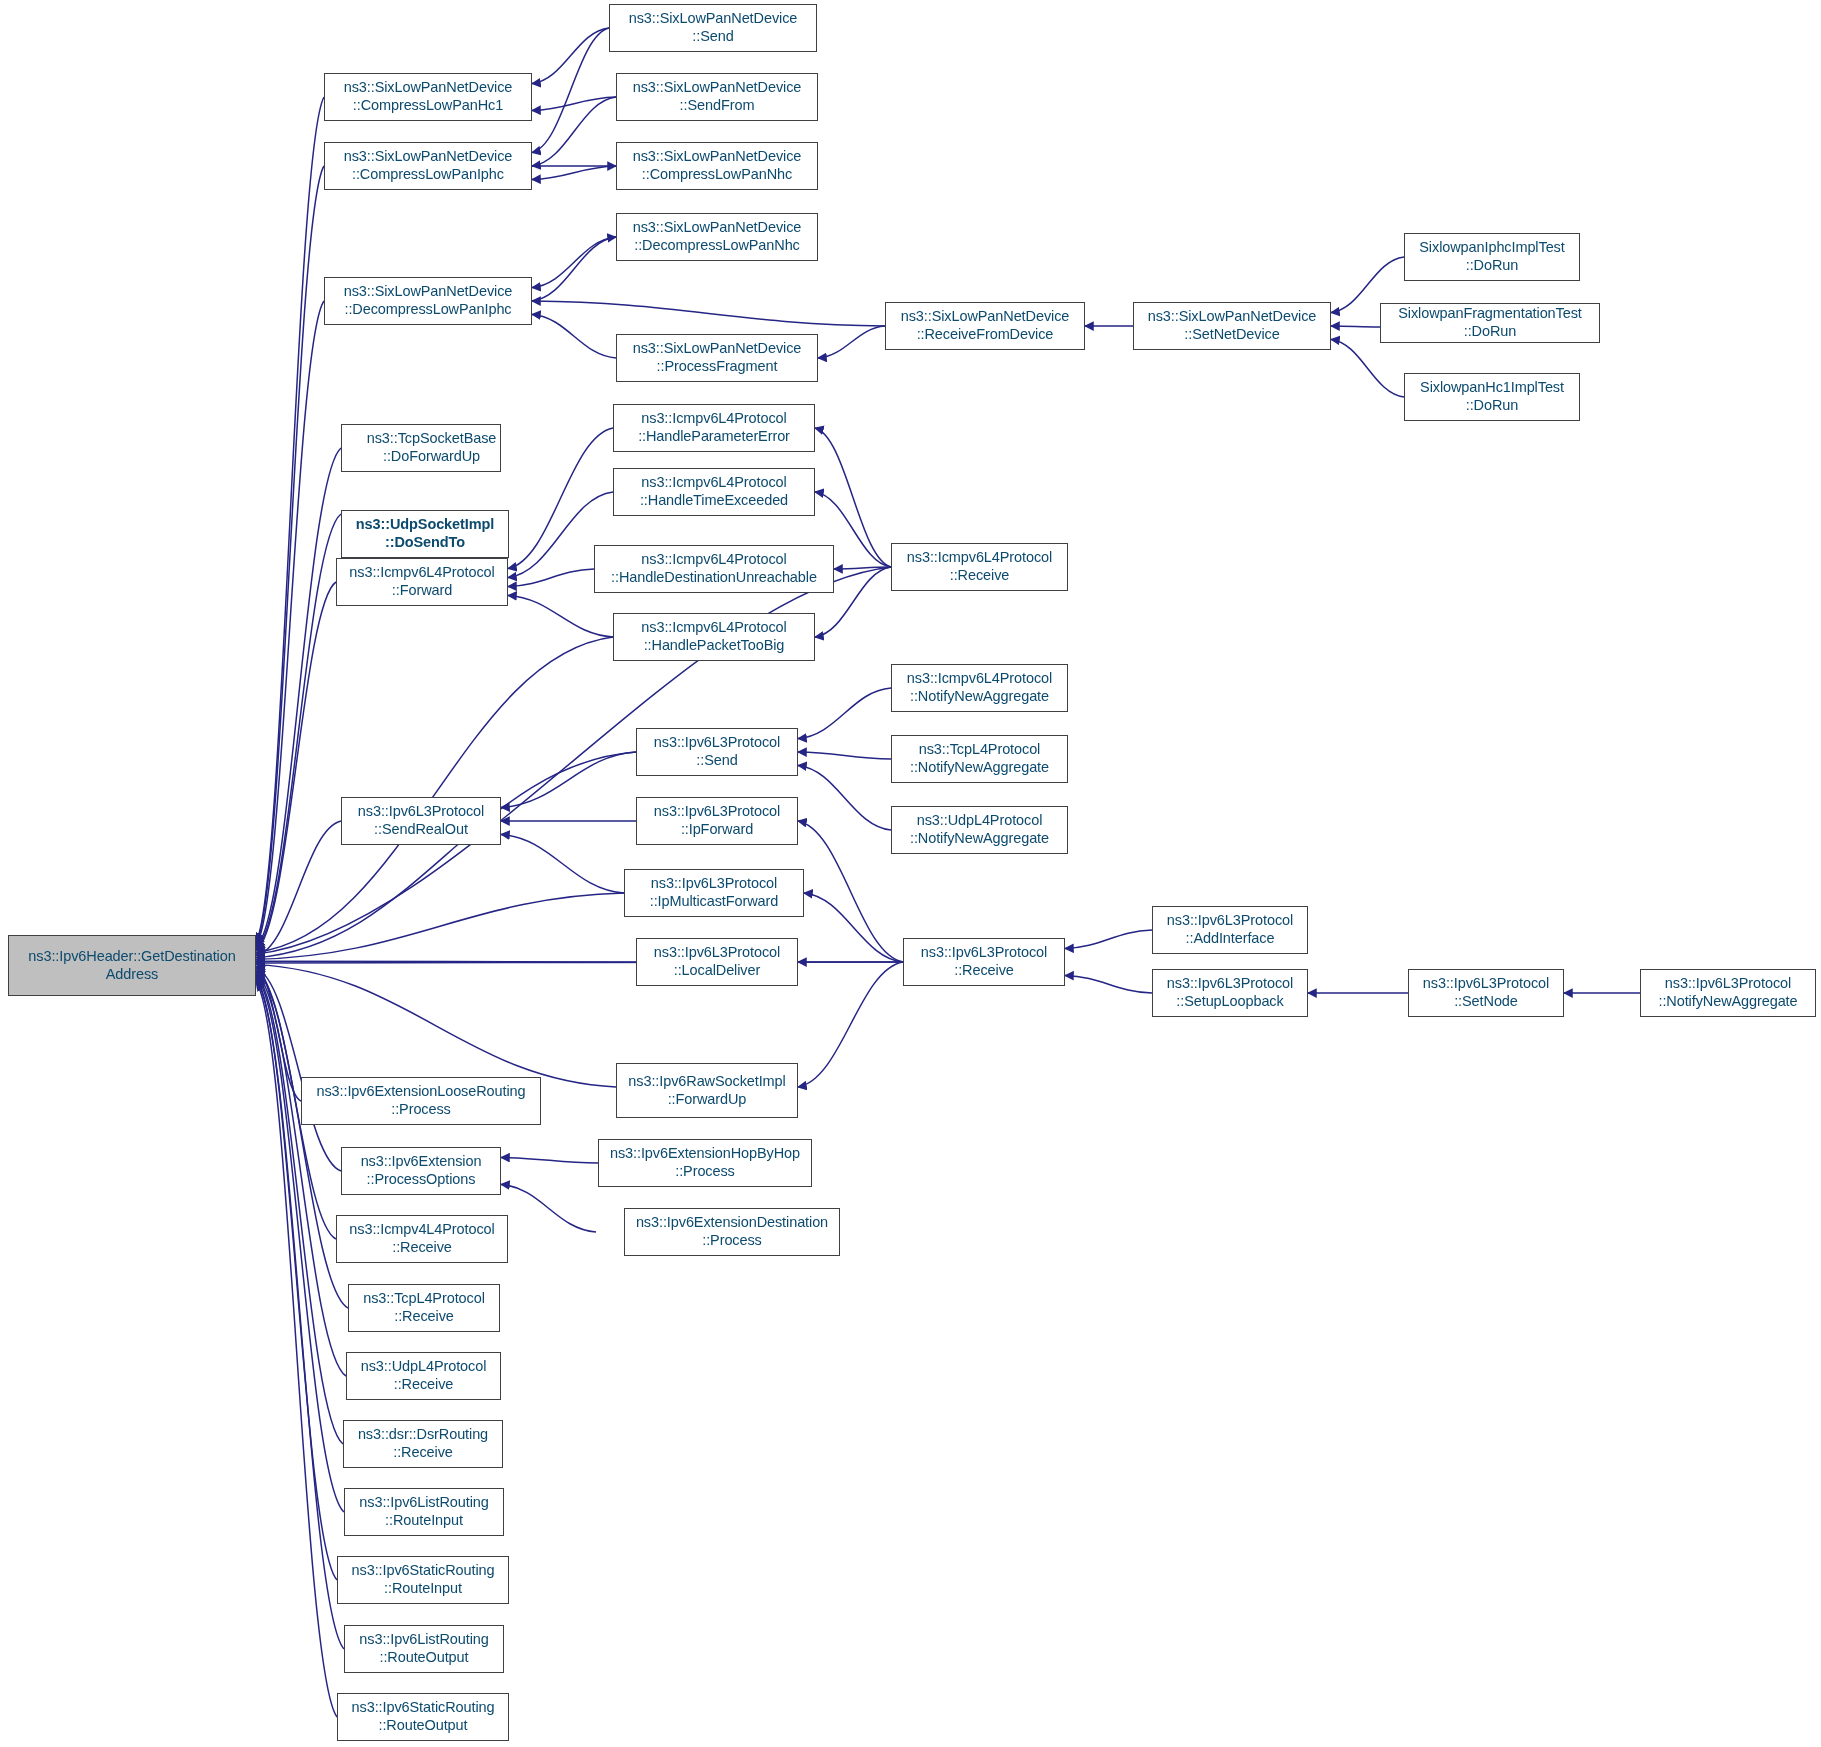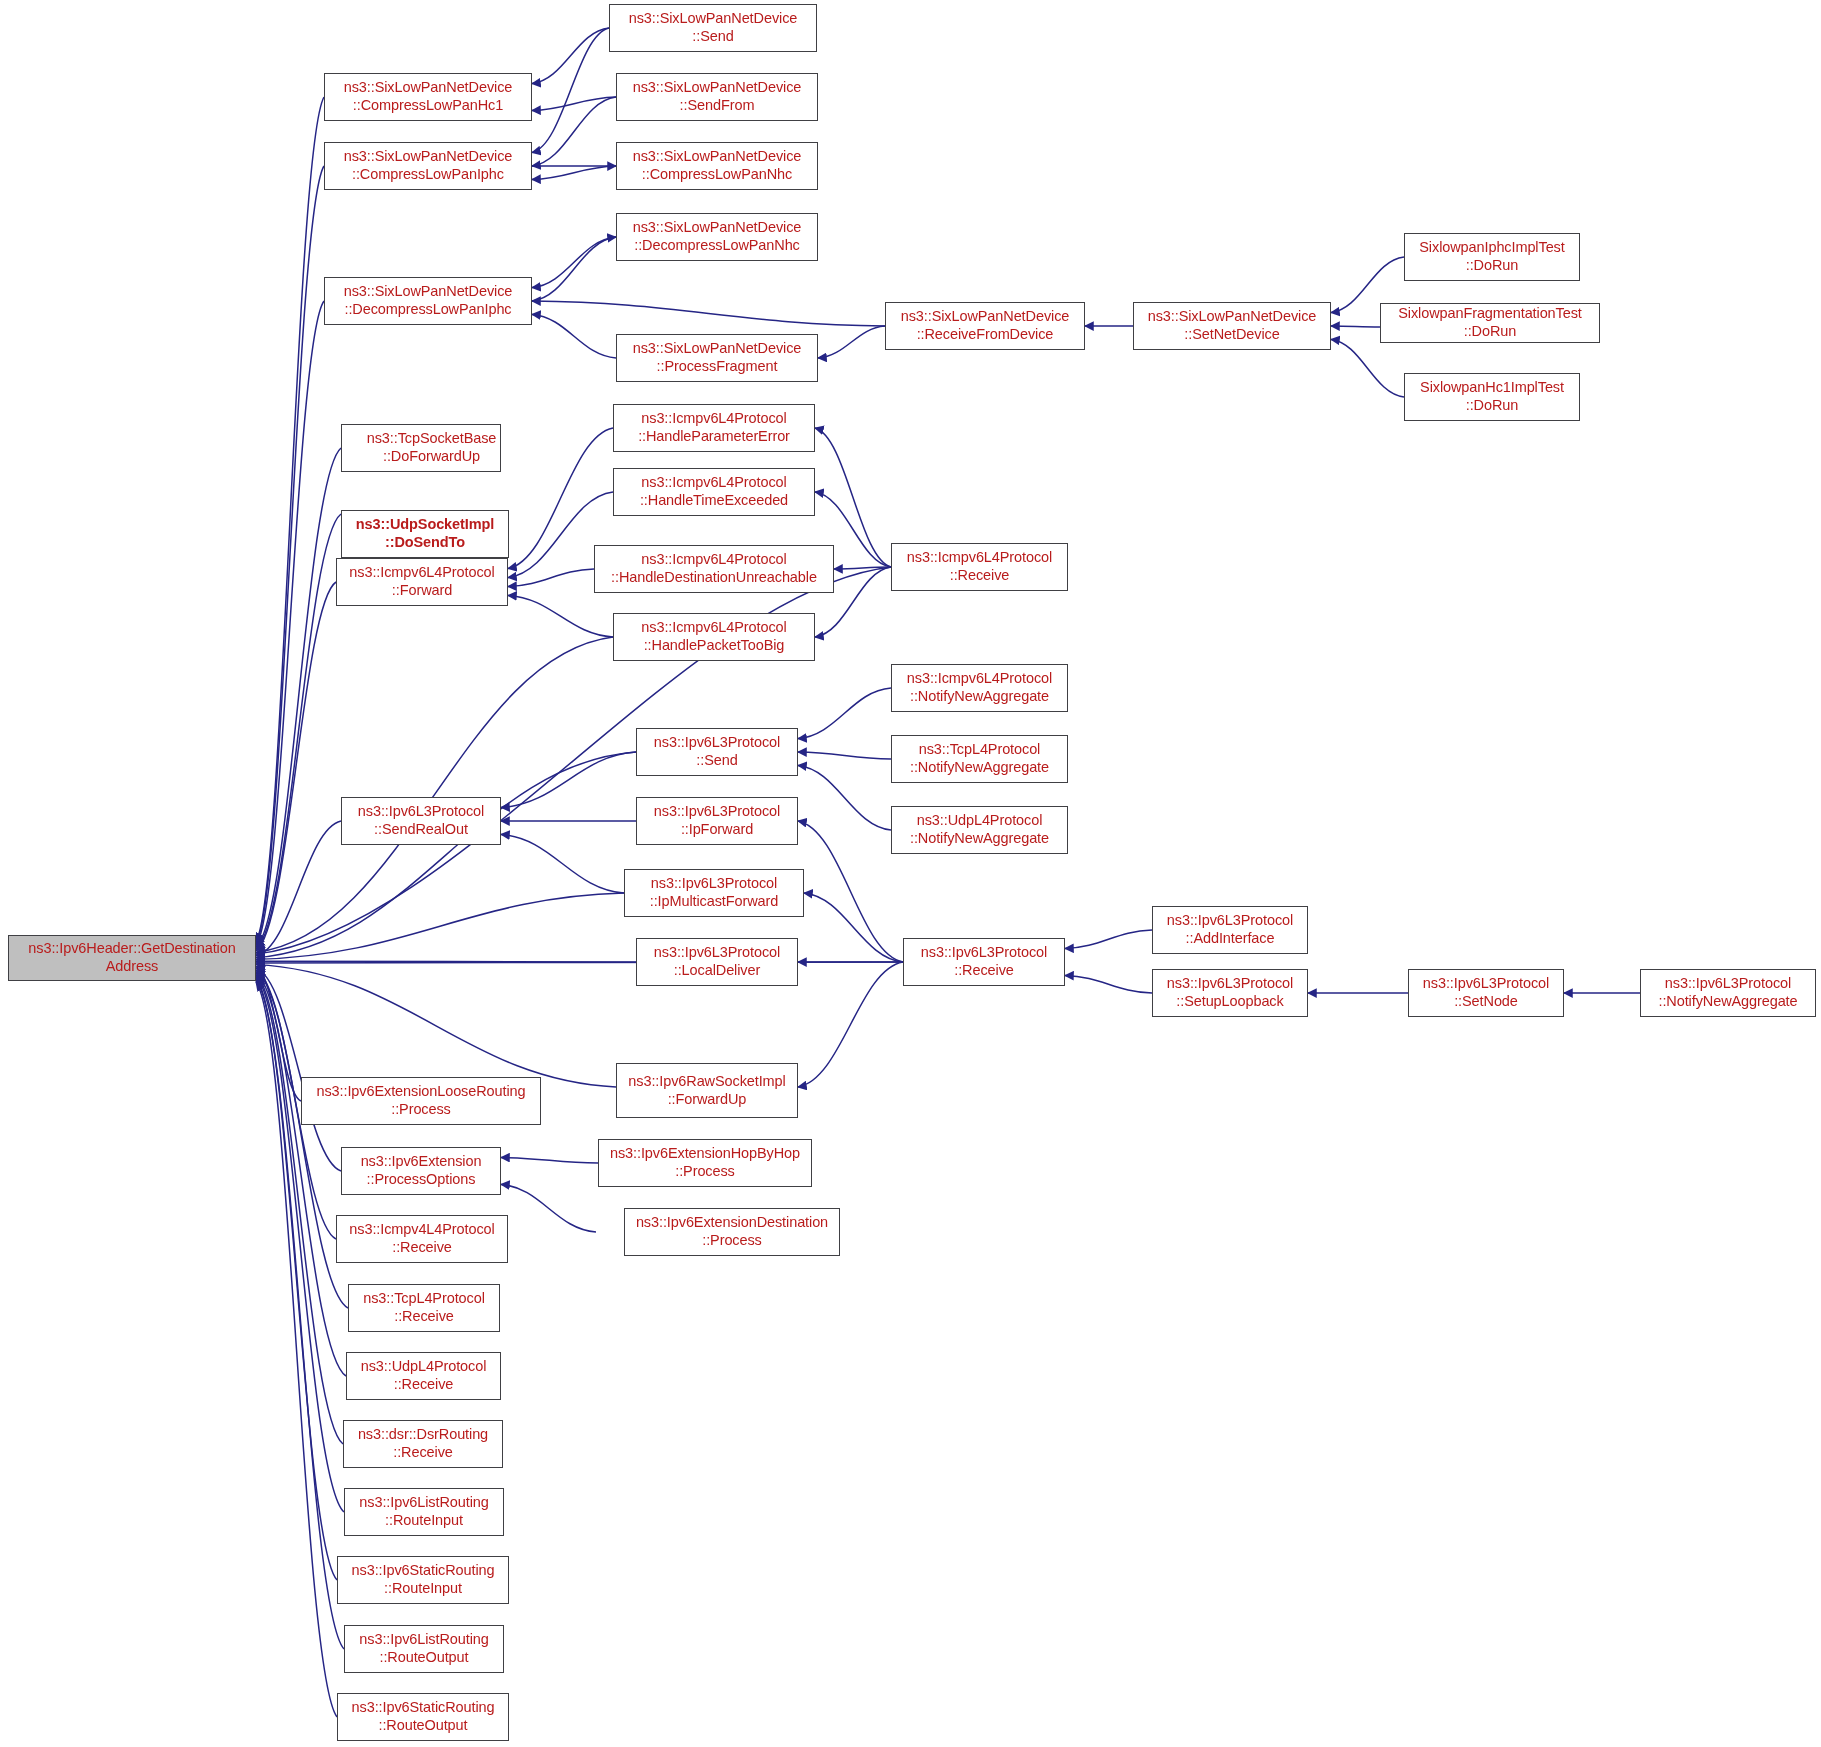--- a/index.html
+++ b/index.html
@@ -21,21 +21,21 @@
     top: 0;
     width: 1821px;
     height: 1747px;
     pointer-events: none;
   }
   .node {
     position: absolute;
     box-sizing: border-box;
     border: 1px solid #404044;
     background: #ffffff;
-    color: #b91c1c;
+    color: #0c4a6e;
     display: flex;
     align-items: center;
     justify-content: center;
     text-align: center;
     font-size: 14.5px;
     line-height: 1.22;
     letter-spacing: -0.1px;
     white-space: pre-line;
     padding: 0 3px;
     z-index: 2;
@@ -115,21 +115,21 @@
         <path d="M 348 1308 C 309.36 1287.8175, 294.64 991.8075, 256 971.625" fill="none" stroke="#252585" stroke-width="1.5" marker-end="url(#arrow)"></path>
         <path d="M 346 1376 C 308.2 1351.8425, 293.8 997.5325, 256 973.375" fill="none" stroke="#252585" stroke-width="1.5" marker-end="url(#arrow)"></path>
         <path d="M 343 1444 C 306.46 1415.8675, 292.54 1003.2575, 256 975.125" fill="none" stroke="#252585" stroke-width="1.5" marker-end="url(#arrow)"></path>
         <path d="M 344 1512 C 307.04 1479.8925, 292.96 1008.9825, 256 976.875" fill="none" stroke="#252585" stroke-width="1.5" marker-end="url(#arrow)"></path>
         <path d="M 337 1580 C 302.98 1543.9175, 290.02 1014.7075, 256 978.625" fill="none" stroke="#252585" stroke-width="1.5" marker-end="url(#arrow)"></path>
         <path d="M 344 1649 C 307.04 1608.8825, 292.96 1020.4925, 256 980.375" fill="none" stroke="#252585" stroke-width="1.5" marker-end="url(#arrow)"></path>
         <path d="M 337 1717 C 302.98 1672.9075, 290.02 1026.2175, 256 982.125" fill="none" stroke="#252585" stroke-width="1.5" marker-end="url(#arrow)"></path>
       </g>
   </svg>
   <div id="node-layer">
-      <div class="node root" style="left: 8px; top: 935px; width: 248px; height: 46px;">ns3::Ipv6Header::GetDestination
+      <div class="node root" style="left: 8px; top: 935px; width: 248px; height: 61px;">ns3::Ipv6Header::GetDestination
 Address</div>
       <div class="node" style="left: 609px; top: 4px; width: 208px; height: 48px;">ns3::SixLowPanNetDevice
 ::Send</div>
       <div class="node" style="left: 616px; top: 73px; width: 202px; height: 48px;">ns3::SixLowPanNetDevice
 ::SendFrom</div>
       <div class="node" style="left: 324px; top: 73px; width: 208px; height: 48px;">ns3::SixLowPanNetDevice
 ::CompressLowPanHc1</div>
       <div class="node" style="left: 324px; top: 142px; width: 208px; height: 48px;">ns3::SixLowPanNetDevice
 ::CompressLowPanIphc</div>
       <div class="node" style="left: 616px; top: 142px; width: 202px; height: 48px;">ns3::SixLowPanNetDevice

